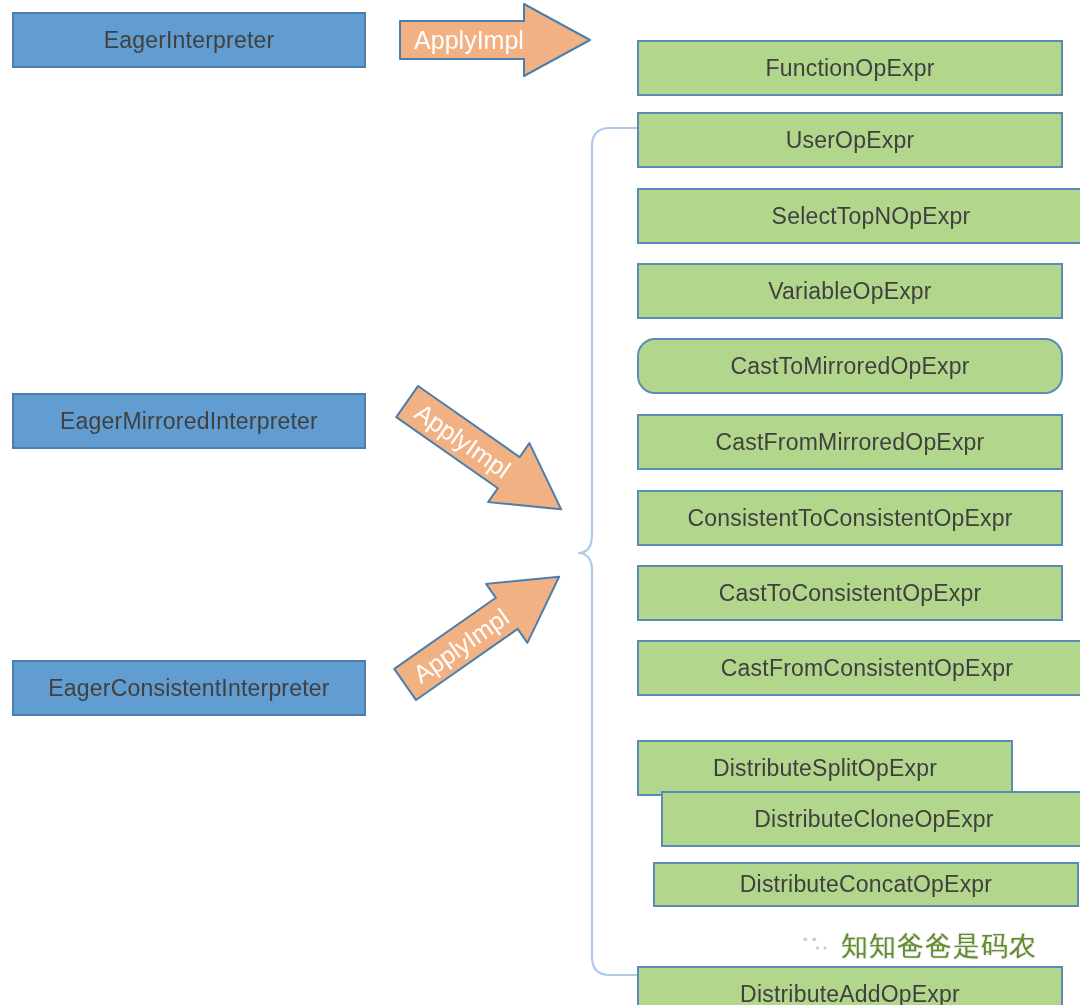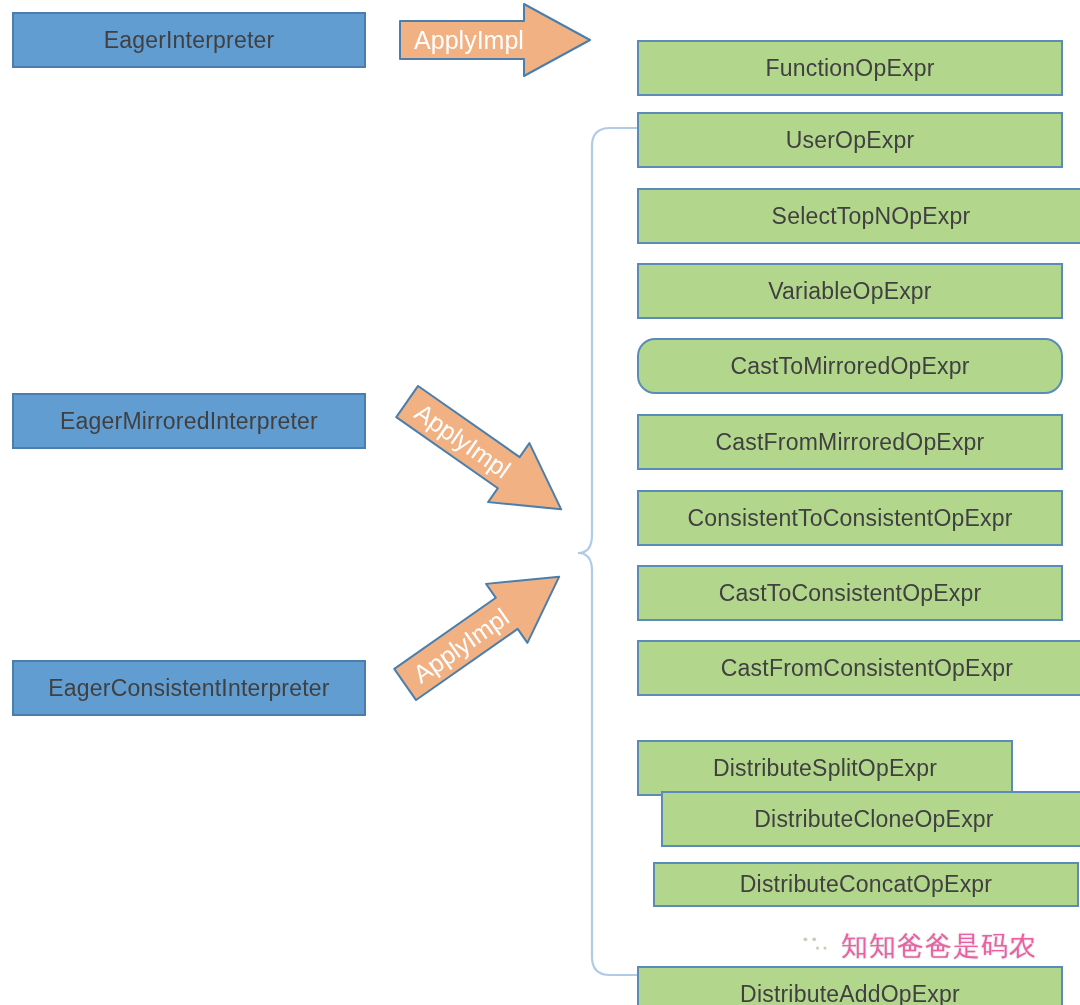--- a/index.html
+++ b/index.html
@@ -79,21 +79,21 @@
     left: 795px;
     top: 928px;
     display: flex;
     align-items: center;
     gap: 6px;
     opacity: 0.88;
     pointer-events: none;
   }
   #watermark .wm-text {
     font-size: 27px;
-    color: #ec4899;
+    color: #4d7c0f;
     letter-spacing: 1px;
     text-shadow: 0 0 2px rgba(120,130,110,0.55);
     font-family: "DejaVu Sans", "Liberation Sans", sans-serif;
   }
   .wechat-logo { width: 40px; height: 34px; }
 </style>
 </head>
 <body>
 
 <div id="canvas">

